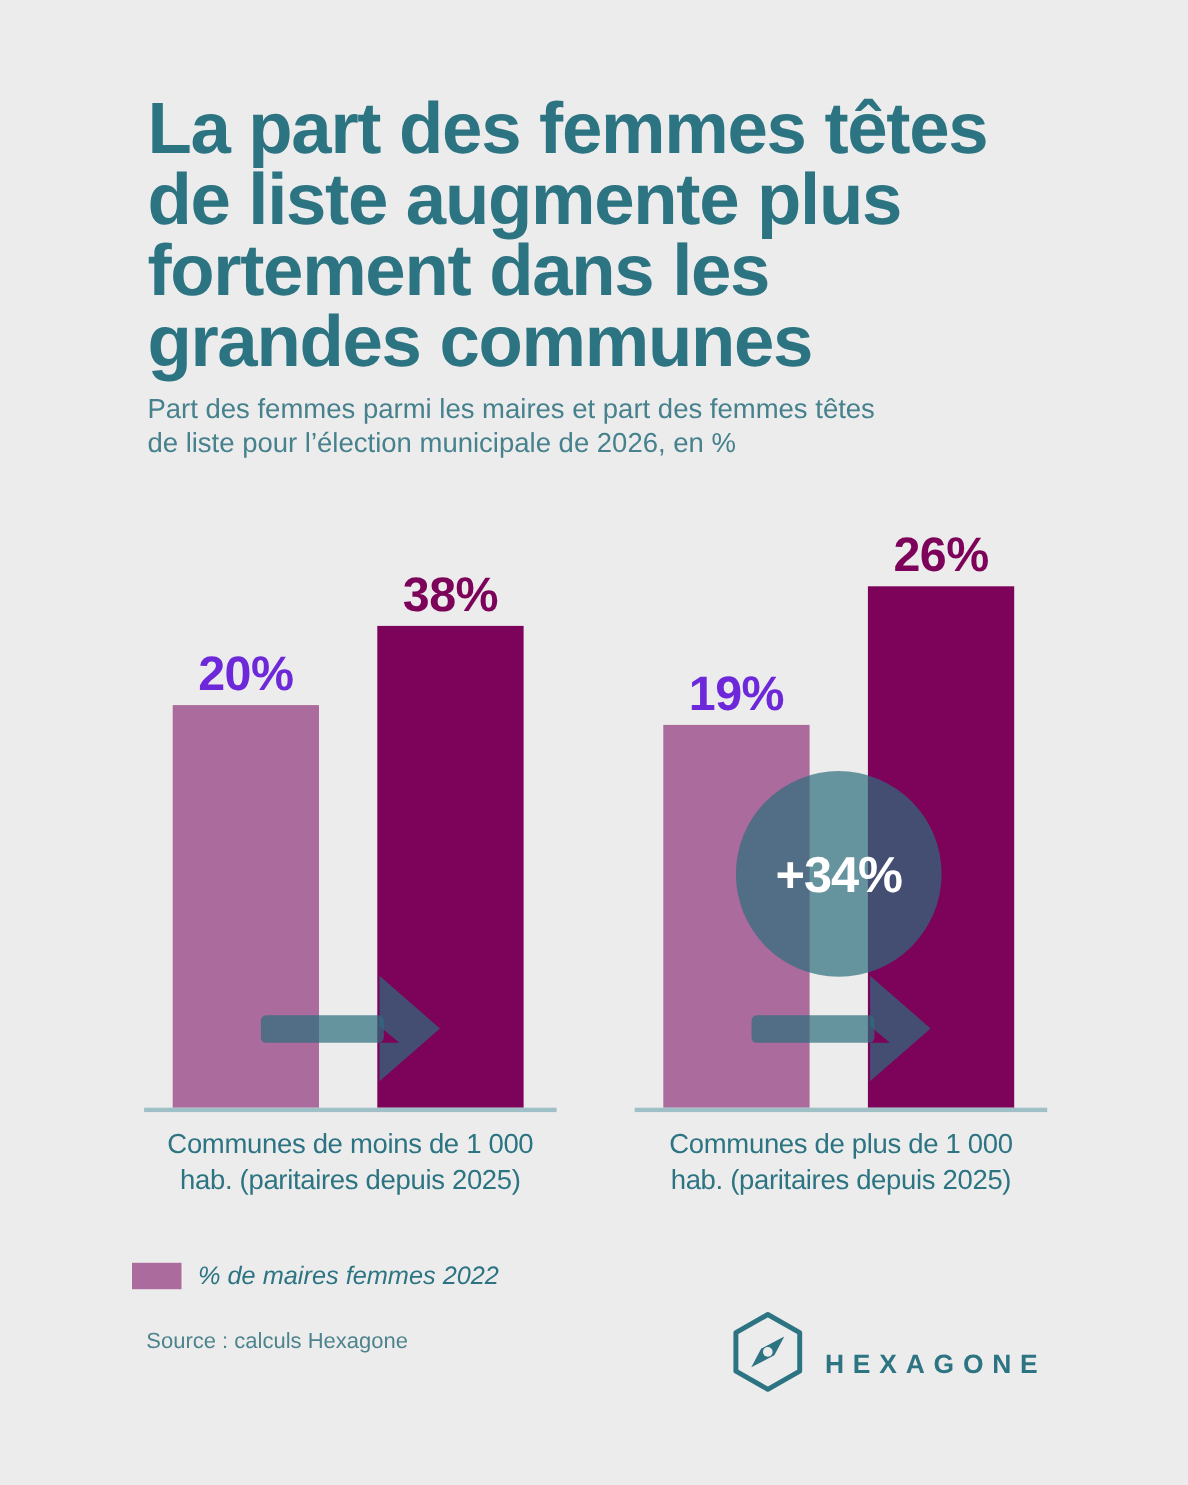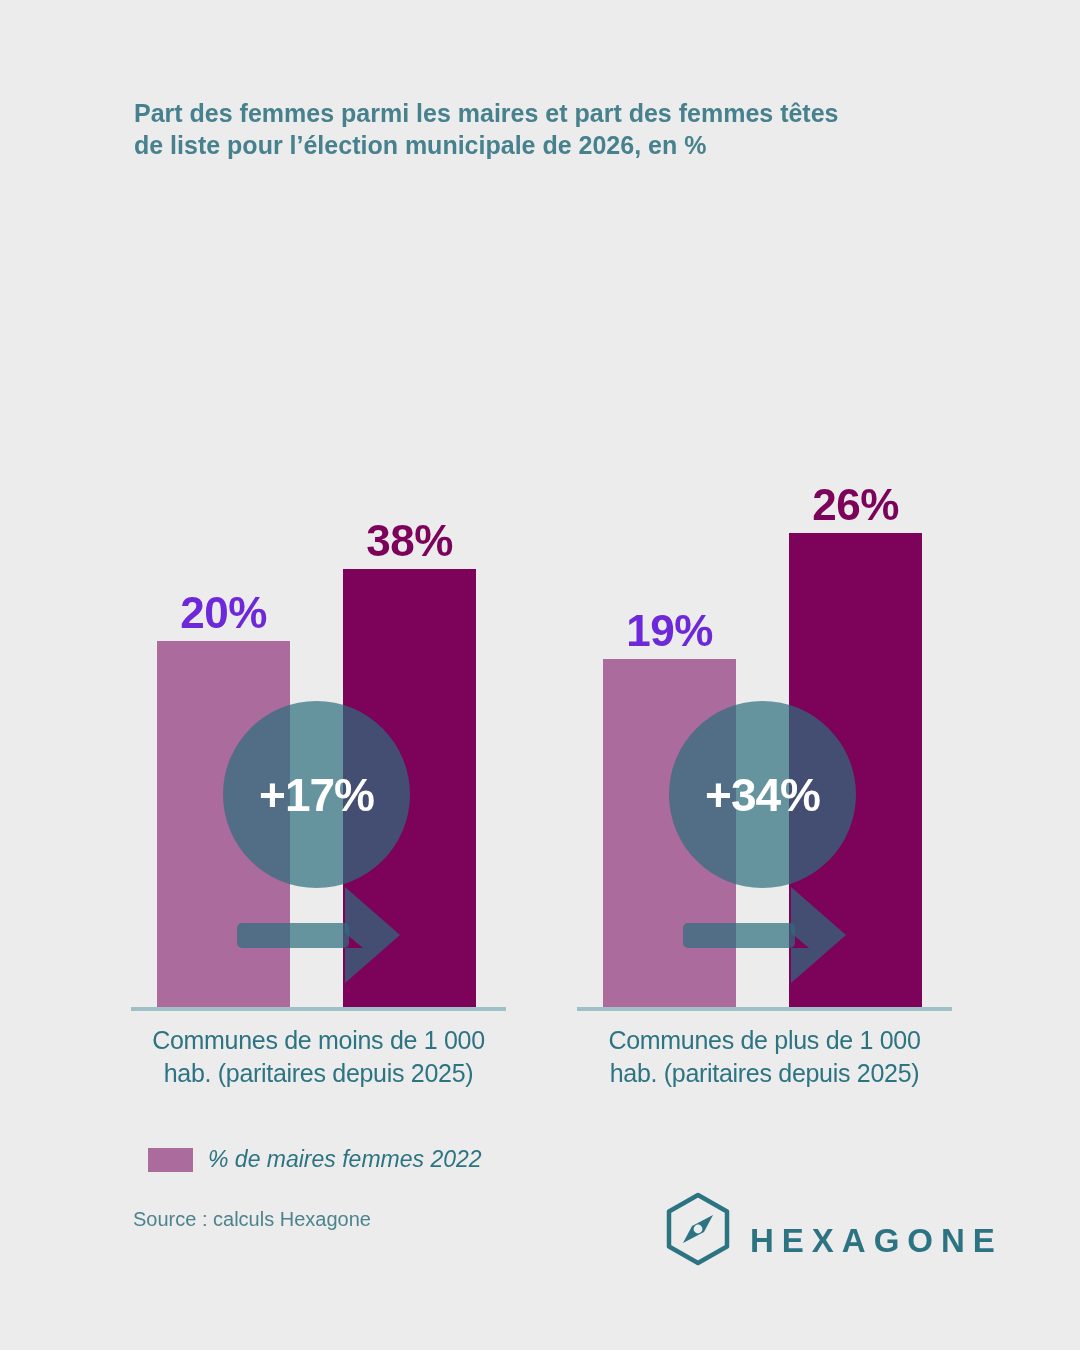--- a/index.html
+++ b/index.html
@@ -35,21 +35,21 @@
     font-weight: 700;
     font-size: 66px;
     line-height: 0.98;
     letter-spacing: -1.2px;
     color: #2d7483;
     margin: 0;
     white-space: pre-line;
   }
   .subtitle {
     font-family: "Liberation Sans", sans-serif;
-    font-weight: 700;
+    font-weight: 400;
     font-size: 25px;
     line-height: 1.26;
     color: #46818d;
     margin: 14px 0 0 0;
     white-space: pre-line;
   }
 
   
   .chart {
     position: absolute;
@@ -162,21 +162,21 @@
     font-size: 25px;
     line-height: 1.3;
     letter-spacing: -0.3px;
     color: #2d7483;
     white-space: pre-line;
   }
 
   
   .legend {
     position: absolute;
-    left: 148px;
+    left: 120px;
     top: 1146px;
     display: flex;
     align-items: flex-start;
     gap: 70px;
   }
   .legend-item {
     display: flex;
     align-items: center;
     gap: 15px;
   }
@@ -207,51 +207,52 @@
     position: absolute;
     left: 664px;
     top: 1192px;
     display: flex;
     align-items: center;
     gap: 18px;
   }
   .logo-word {
     font-family: "Liberation Sans", sans-serif;
     font-weight: 700;
-    font-size: 33px;
+    font-size: 24px;
     letter-spacing: 8px;
     color: #2d7483;
     margin-top: 24px;
   }
 </style>
 </head>
 <body>
 
 <div class="canvas">
 
   <div class="header">
+    <h1 class="title">La part des femmes têtes
+de liste augmente plus
+fortement dans les
+grandes communes</h1>
     <p class="subtitle">Part des femmes parmi les maires et part des femmes têtes
 de liste pour l’élection municipale de 2026, en %</p>
   </div>
 
   <div class="chart">
 
     <div class="group g0">
       <div class="plot">
 
         <div class="bar bar-light b0a"></div>
         <div class="bar bar-dark  b0b"></div>
 
         <div class="value-label light-val v0a">20%</div>
         <div class="value-label dark-val v0b">38%</div>
 
         <div class="overlay">
-          <div class="growth-circle">
-            <span class="growth-text">+17%</span>
-          </div>
           <svg class="arrow" width="163" height="100" viewBox="0 0 163 100" xmlns="http://www.w3.org/2000/svg">
             <rect x="0" y="38" width="112" height="25" rx="5" fill="rgba(44,110,126,0.70)"></rect>
             <path d="M 108 2 L 163 50 L 108 98 L 108 63 L 126 63 L 108 48 Z" fill="rgba(44,110,126,0.70)"></path>
           </svg>
         </div>
 
         <div class="baseline"></div>
       </div>
 
       <div class="cat-label">Communes de moins de 1 000

